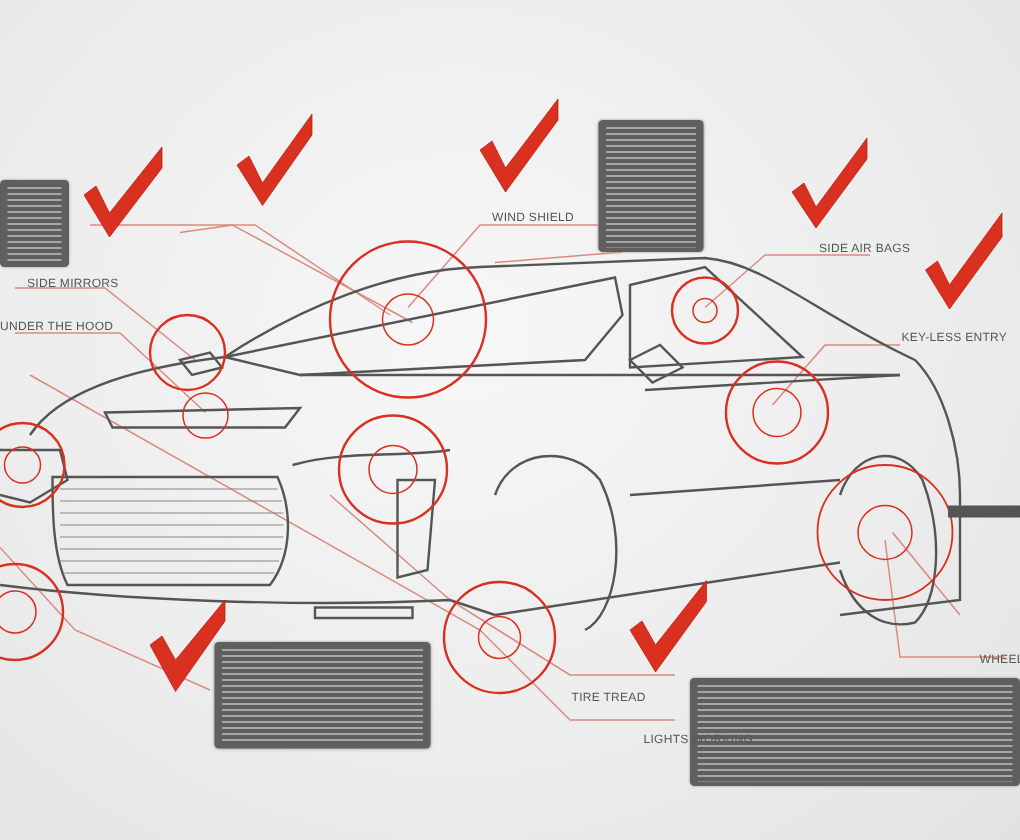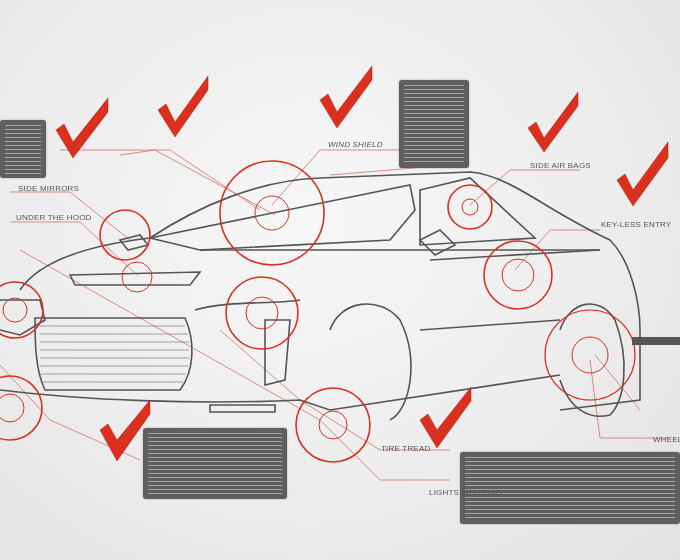--- a/index.html
+++ b/index.html
@@ -105,20 +105,20 @@
       <div class="lines"></div>
     </div>
   <div class="tbox" style="left:143px;top:428px;width:144px;height:71px;">
       <div class="lines"></div>
     </div>
   <div class="tbox" style="left:460px;top:452px;width:220px;height:72px;">
       <div class="lines"></div>
     </div>
 
   <span class="label" style="left:18px;top:184px;">SIDE MIRRORS</span>
-  <span class="label" style="left:16px;top:213px;">UNDER THE HOOD</span>
-  <span class="label" style="left:328px;top:140px;font-style:italic;">WIND SHIELD</span>
-  <span class="label" style="left:530px;top:161px;">SIDE AIR BAGS</span>
+  <span class="label" style="left:0;top:213px;">UNDER THE HOOD</span>
+  <span class="label" style="left:328px;top:140px;">WIND SHIELD</span>
+  <span class="label" style="left:546px;top:161px;">SIDE AIR BAGS</span>
   <span class="label" style="left:601px;top:220px;">KEY-LESS ENTRY</span>
   <span class="label" style="left:653px;top:435px;">WHEEL</span>
-  <span class="label" style="left:381px;top:444px;">TIRE TREAD</span>
+  <span class="label" style="left:381px;top:460px;">TIRE TREAD</span>
   <span class="label" style="left:381px;top:488px;padding-left:48px;">LIGHTS WORKING</span>
 </div>
 
 </body></html>

